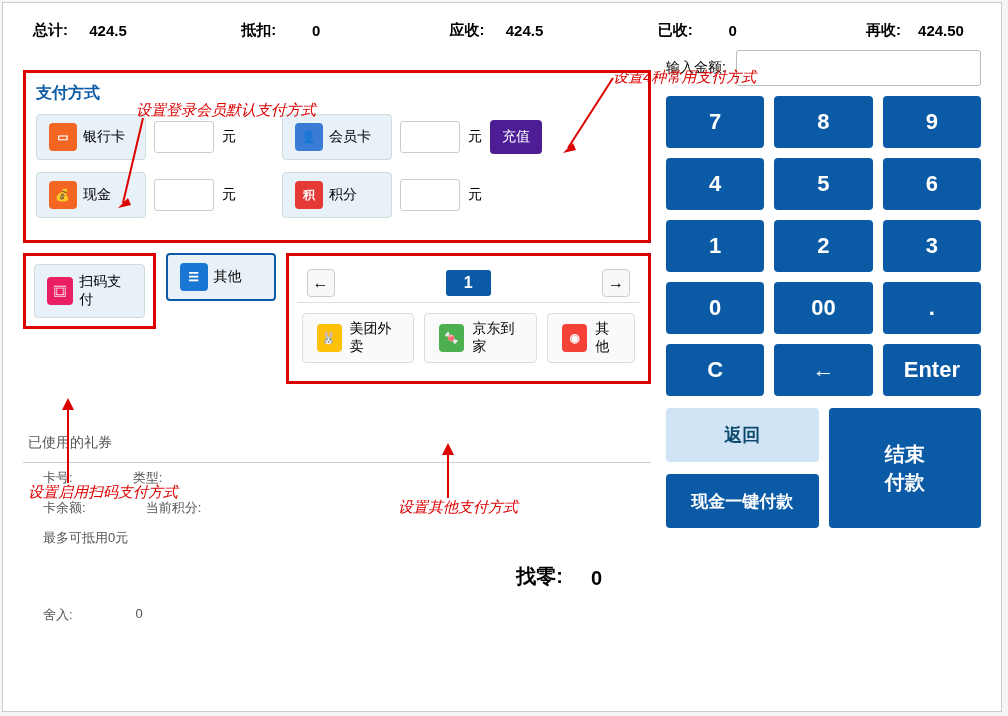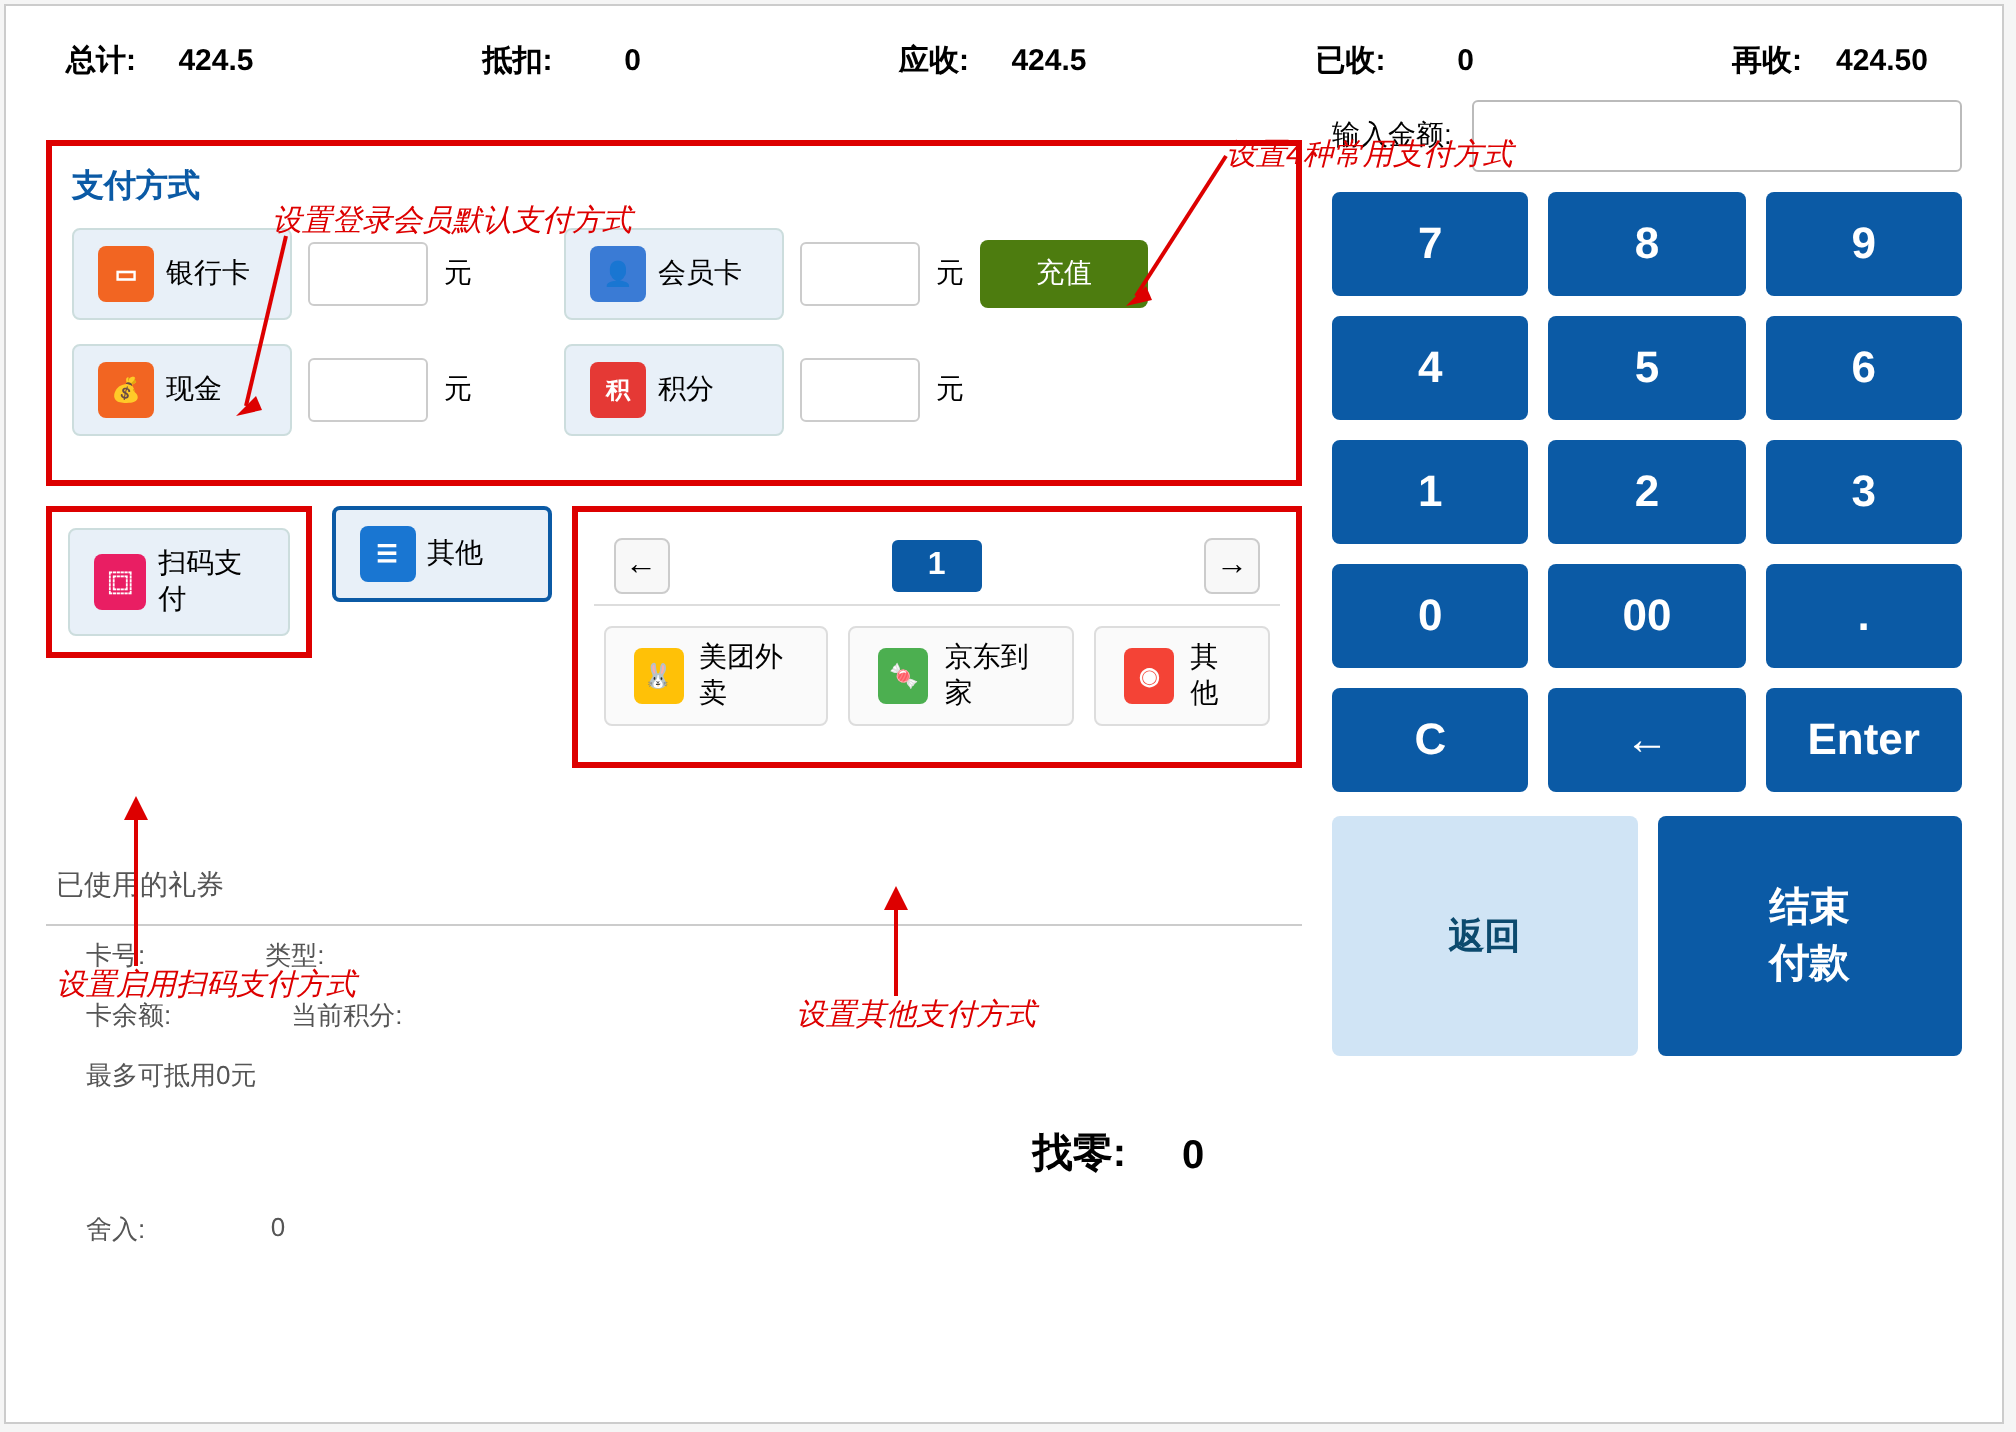--- a/index.html
+++ b/index.html
@@ -24,21 +24,21 @@
 .icon-member { background: #3a7bd5; }
 .icon-cash { background: #f26522; }
 .icon-points { background: #e53935; }
 .icon-qr { background: #e91e63; }
 .icon-other { background: #1976d2; }
 .icon-meituan { background: #ffc107; }
 .icon-jd { background: #4caf50; }
 .icon-qita { background: #f44336; }
 input.amount { width: 60px; height: 32px; border: 1px solid #ccc; border-radius: 3px; padding: 0 5px; }
 .unit { font-size: 14px; }
-.recharge-btn { background: #4d7c0f; color: #fff; border: none; border-radius: 4px; padding: 8px 28px; font-size: 14px; cursor: pointer; }
+.recharge-btn { background: #4c1d95; color: #fff; border: none; border-radius: 4px; padding: 8px 12px; font-size: 14px; cursor: pointer; }
 .qr-box { border: 3px solid #d00; padding: 8px; display: inline-flex; align-items: center; margin-top: 10px; }
 .other-panel { border: 3px solid #d00; margin-left: 10px; padding: 8px; display: inline-block; vertical-align: top; margin-top: 10px; }
 .pager { display: flex; align-items: center; justify-content: space-between; border-bottom: 1px solid #ddd; padding: 5px 10px; }
 .pager-btn { width: 28px; height: 28px; border: 1px solid #ccc; background: #f8f8f8; border-radius: 4px; font-size: 16px; cursor: pointer; }
 .page-num { background: #0b5aa5; color: #fff; padding: 4px 18px; border-radius: 3px; font-weight: bold; }
 .other-items { display: flex; gap: 10px; padding: 10px 5px; }
 .other-item { display: flex; align-items: center; gap: 8px; border: 1px solid #ddd; border-radius: 4px; padding: 6px 14px; background: #fafafa; cursor: pointer; font-size: 14px; }
 .coupon { border-bottom: 1px solid #ccc; padding: 10px 5px; margin-top: 40px; font-size: 14px; color: #555; }
 .info-row { display: flex; justify-content: flex-start; gap: 30px; padding: 6px 20px; font-size: 13px; color: #555; }
 .info-row span:last-child { min-width: 40px; text-align: right; }
@@ -203,20 +203,21 @@
           <button class="key">0</button>
           <button class="key">00</button>
           <button class="key">.</button>
           <button class="key">C</button>
           <button class="key">←</button>
           <button class="key">Enter</button>
         </div>
       <div class="action-row">
         <div class="action-col">
           <button class="back-btn">返回</button>
+          <button class="cash-btn">现金一键付款</button>
         </div>
         <button class="end-btn">
           <span>结束</span><br>
           <span>付款</span>
         </button>
       </div>
     </div>
   </div>
 
   <div class="annotation" style="top:65px; left:610px;">设置4种常用支付方式</div>

